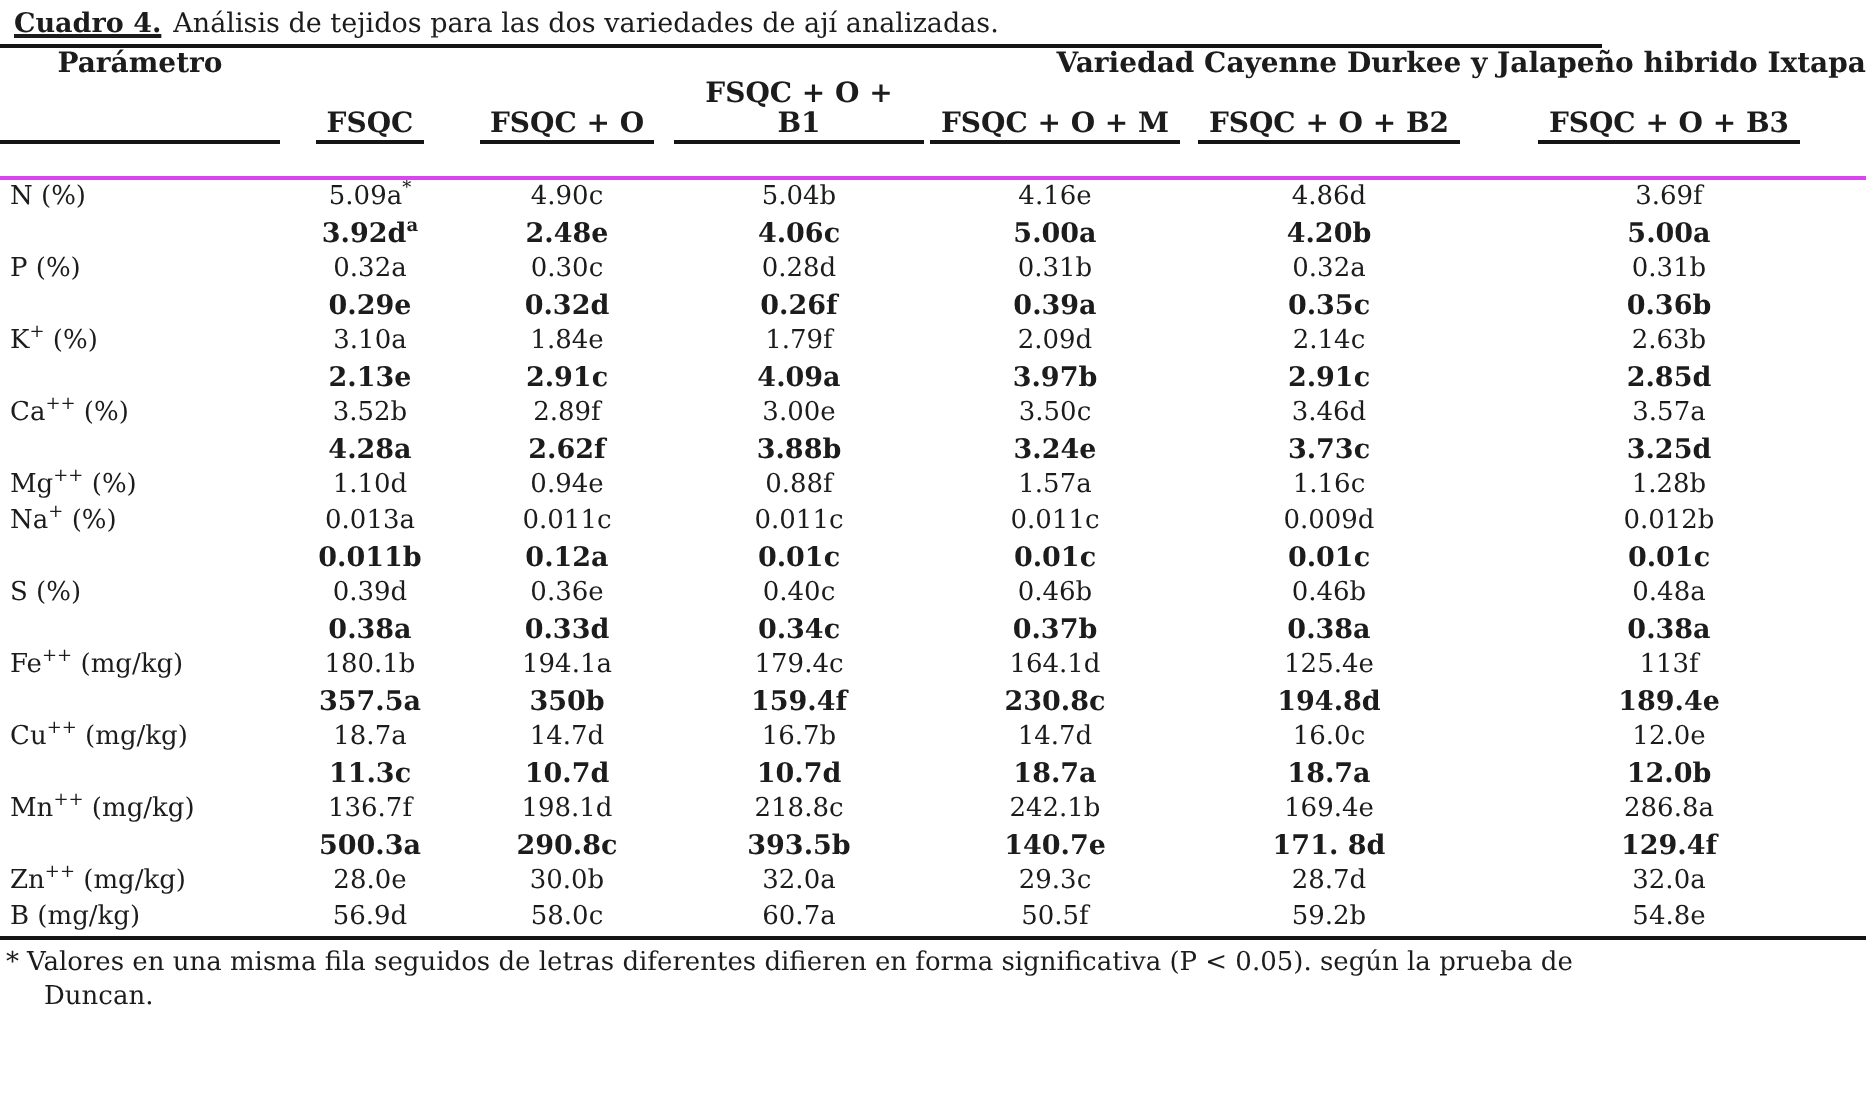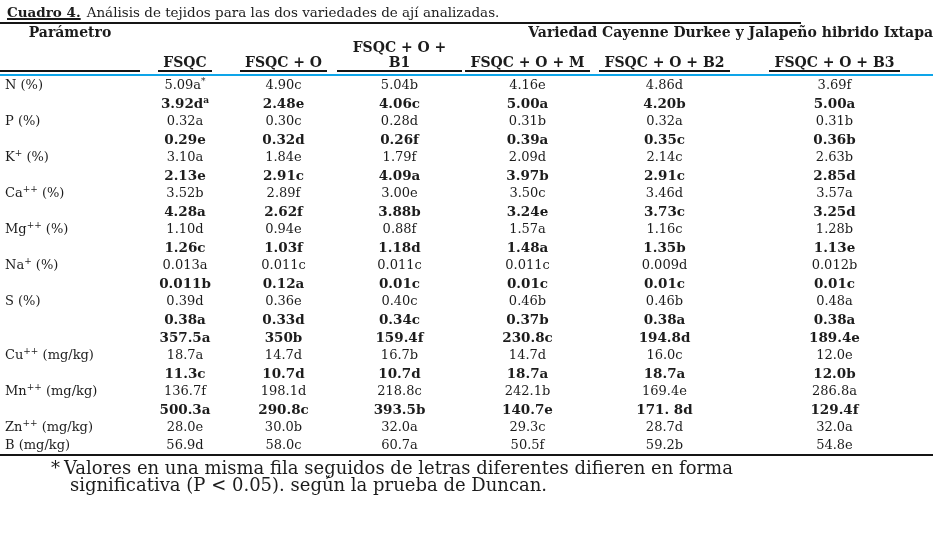--- a/index.html
+++ b/index.html
@@ -9,31 +9,31 @@
   .title-bar{border-bottom:2px solid #151515;padding:4px 4px 1px 7px;
              font-size:13.5px;line-height:17px;white-space:nowrap;}
   .title-label{font-weight:bold;text-decoration:underline;text-decoration-thickness:1.5px;}
   .title-text{margin-left:6px;}
   table{width:933px;border-collapse:collapse;table-layout:fixed;
         border-bottom:2px solid #151515;}
   td,th{margin:0;padding:0;font-size:13px;}
   thead th{font-weight:bold;font-size:14px;}
   tr.group-row th{height:16px;line-height:16px;text-align:right;vertical-align:bottom;}
   tr.group-row th.param-head{text-align:center;}
-  tr.colhead-row td, tr.colhead-row th{border-bottom:2px solid #0ea5e9;
-        padding-bottom:2px;vertical-align:bottom;height:17px;}
+  tr.colhead-row td, tr.colhead-row th{border-bottom:2px solid #d946ef;
+        padding-bottom:16px;vertical-align:bottom;height:17px;}
   .col-rule{display:inline-block;border-bottom:2px solid #151515;
         padding:0 5px 0px 5px;line-height:15px;}
   .param-rule{height:14px;border-bottom:2px solid #151515;width:100%;}
   tbody td{height:18px;line-height:18px;text-align:center;
         white-space:nowrap;overflow:hidden;}
   tbody td.param{text-align:left;padding-left:5px;}
   tr.row-cayenne td{font-weight:bold;font-size:13.5px;}
   sup{font-size:9px;line-height:0;}
-  .footnotes{padding:3px 6px 0 3px;font-size:18px;line-height:17px;margin-left:48px;}
+  .footnotes{padding:3px 6px 0 3px;font-size:13px;line-height:17px;}
   .footnote{margin:0;}
   .fn-hanging{padding-left:19px;text-indent:-19px;}
   .fn-marker{margin-right:4px;}
 </style>
 </head>
 <body>
 
 <div class="page">
 
   <div class="title-bar">
@@ -144,29 +144,20 @@
         </tr>
         <tr class="row-ixtapa">
           <td class="param">Mg<sup>++</sup> (%)</td>
           <td>1.10d</td>
           <td>0.94e</td>
           <td>0.88f</td>
           <td>1.57a</td>
           <td>1.16c</td>
           <td>1.28b</td>
         </tr>
-        <tr class="row-cayenne">
-          <td class="param"></td>
-          <td>1.26c</td>
-          <td>1.03f</td>
-          <td>1.18d</td>
-          <td>1.48a</td>
-          <td>1.35b</td>
-          <td>1.13e</td>
-        </tr>
         <tr class="row-ixtapa">
           <td class="param">Na<sup>+</sup> (%)</td>
           <td>0.013a</td>
           <td>0.011c</td>
           <td>0.011c</td>
           <td>0.011c</td>
           <td>0.009d</td>
           <td>0.012b</td>
         </tr>
         <tr class="row-cayenne">
@@ -189,20 +180,29 @@
         </tr>
         <tr class="row-cayenne">
           <td class="param"></td>
           <td>0.38a</td>
           <td>0.33d</td>
           <td>0.34c</td>
           <td>0.37b</td>
           <td>0.38a</td>
           <td>0.38a</td>
         </tr>
+        <tr class="row-ixtapa">
+          <td class="param">Fe<sup>++</sup> (mg/kg)</td>
+          <td>180.1b</td>
+          <td>194.1a</td>
+          <td>179.4c</td>
+          <td>164.1d</td>
+          <td>125.4e</td>
+          <td>113f</td>
+        </tr>
         <tr class="row-cayenne">
           <td class="param"></td>
           <td>357.5a</td>
           <td>350b</td>
           <td>159.4f</td>
           <td>230.8c</td>
           <td>194.8d</td>
           <td>189.4e</td>
         </tr>
         <tr class="row-ixtapa">

